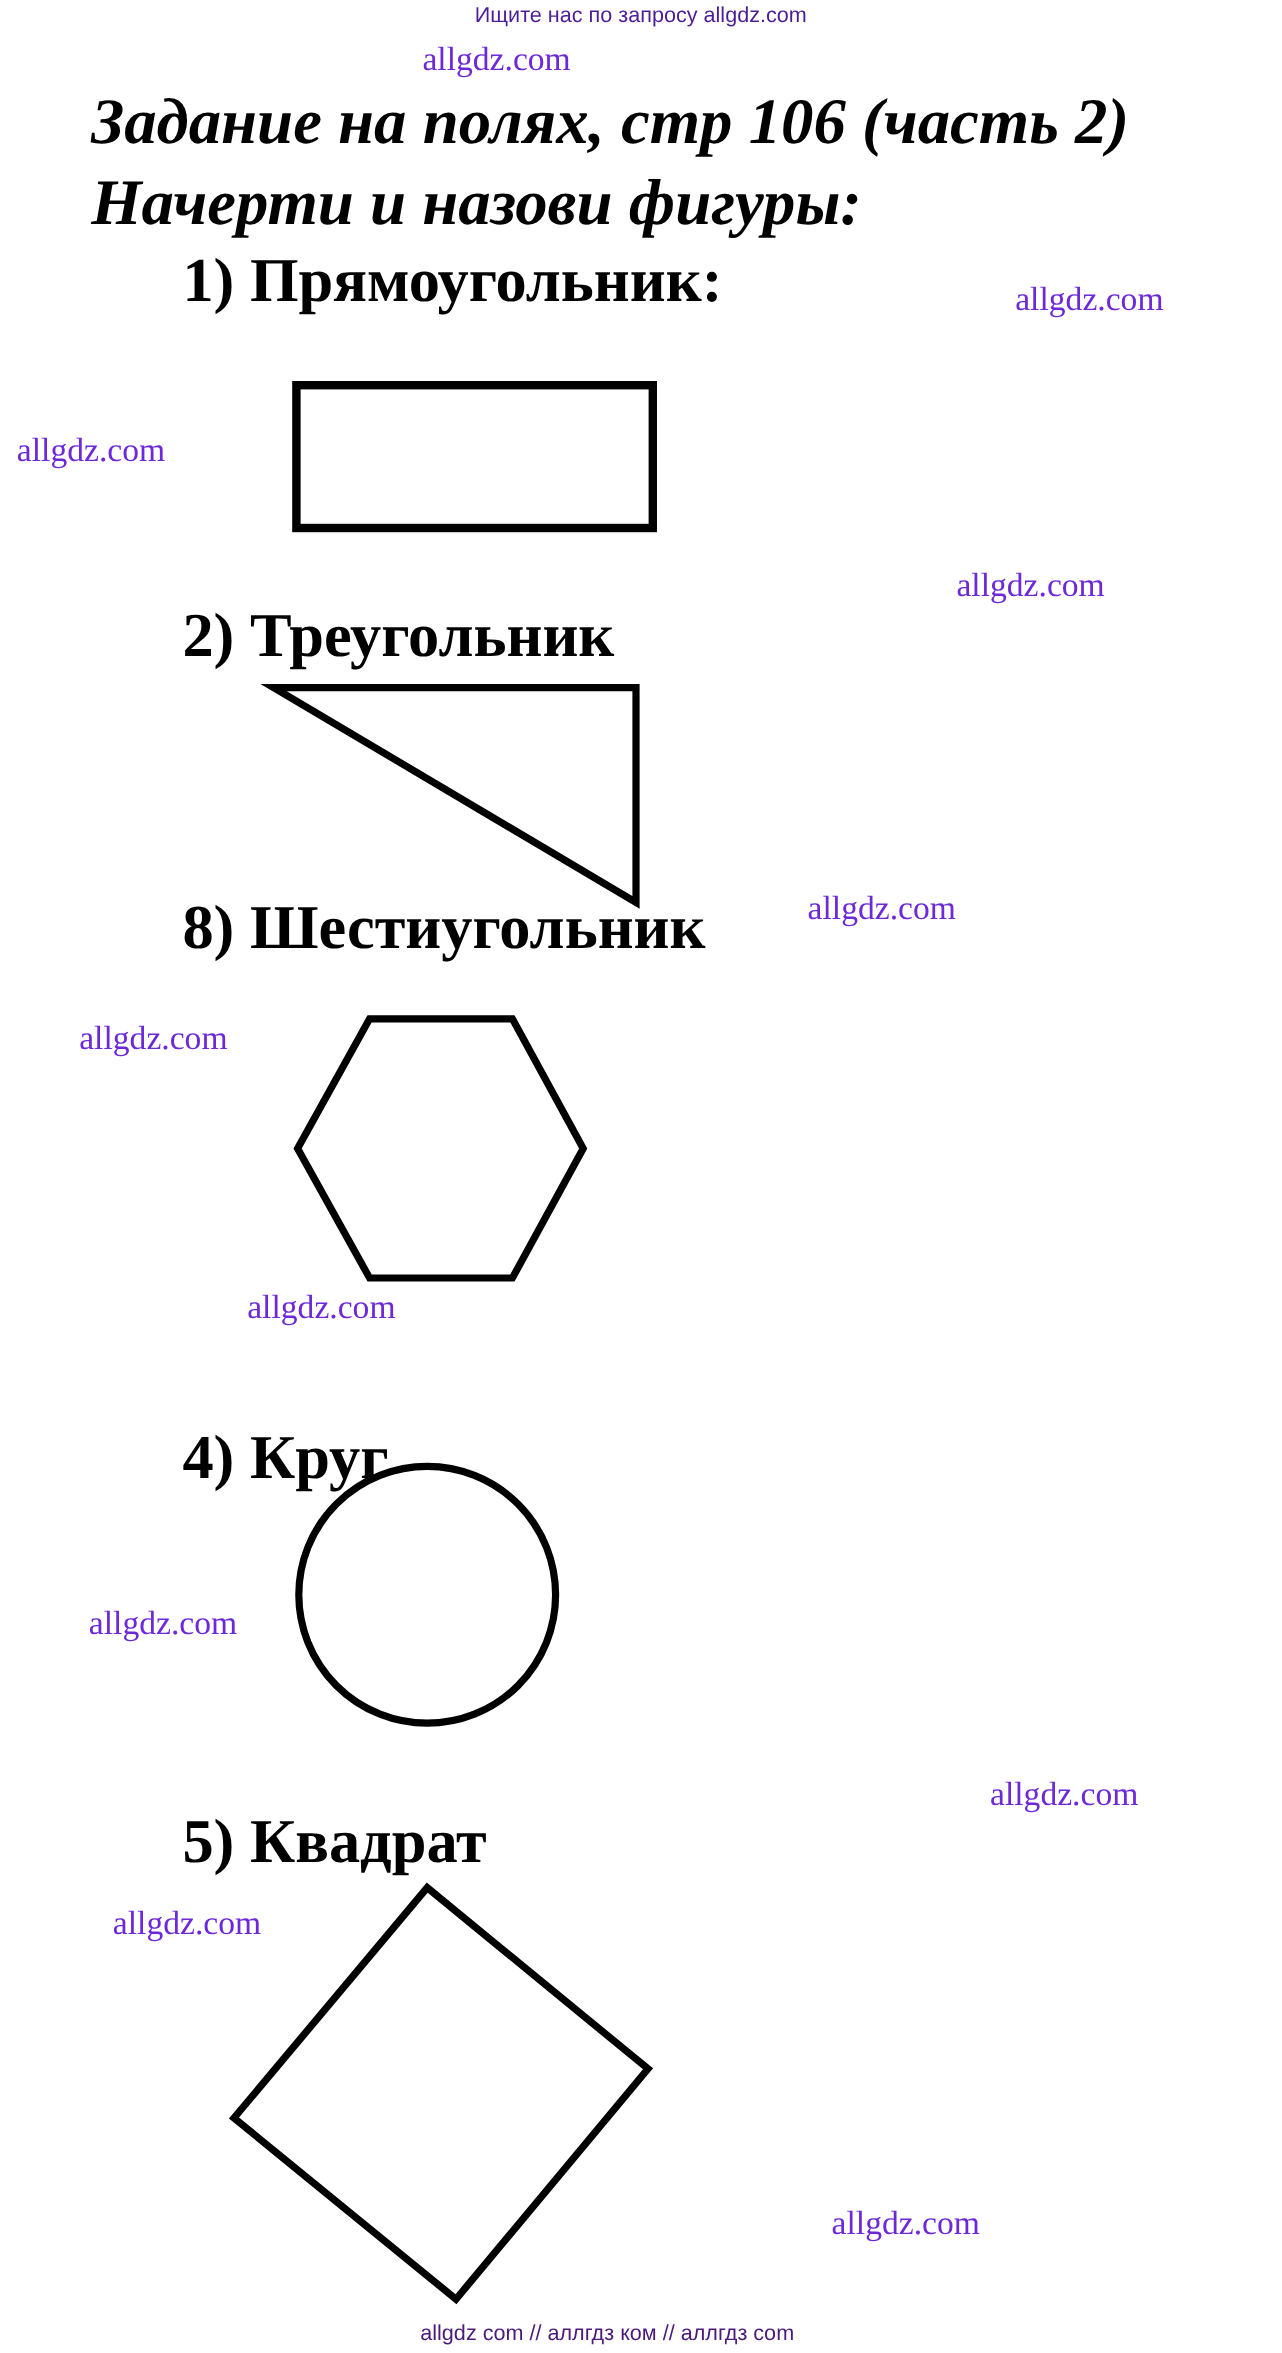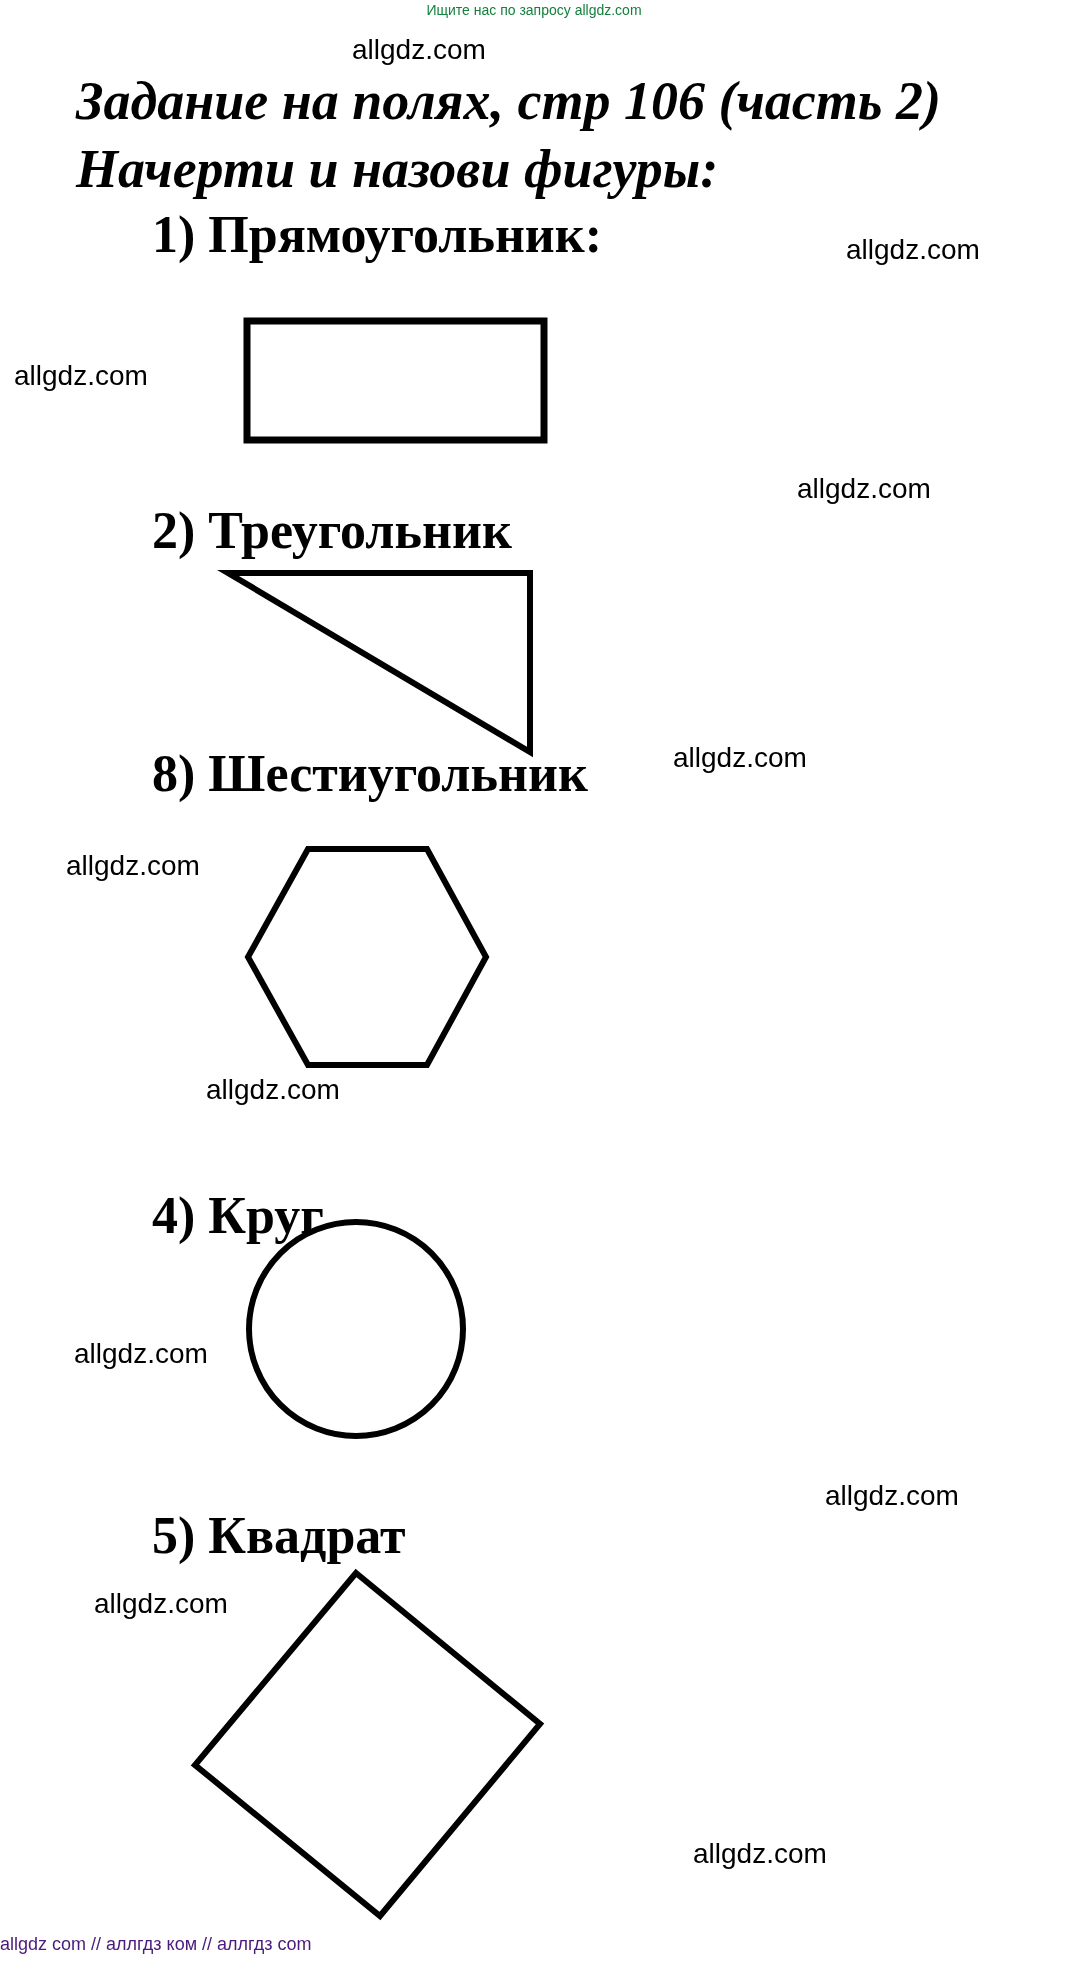--- a/index.html
+++ b/index.html
@@ -1,22 +1,22 @@
 <!DOCTYPE html>
 <html><head>
 <meta charset="utf-8">
 <style>
   html,body{margin:0;padding:0;background:#fff;}
   body{width:1068px;height:1961px;position:relative;overflow:hidden;font-family:"Liberation Sans",sans-serif;}
   .abs{position:absolute;white-space:nowrap;}
-  .top-banner{top:2px;left:0;width:1068px;text-align:center;color:#15803d;font-size:14px;font-family:"Liberation Sans",sans-serif;}
-  .wm{color:#000000;font-size:28px;font-family:Liberation Sans, sans-serif;}
+  .top-banner{top:2px;left:0;width:1068px;text-align:center;color:#4c1d95;font-size:18px;font-family:"Liberation Sans",sans-serif;}
+  .wm{color:#6d28d9;font-size:28px;font-family:Liberation Serif, serif;}
   .title{font-family:"Liberation Serif",serif;font-weight:bold;color:#000;font-size:54px;left:76px;font-style:italic;}
   .item{font-family:"Liberation Serif",serif;font-weight:bold;color:#000;font-size:52px;left:152px;text-align:center;}
-  .footer{top:1934px;left:0;width:1012px;color:#4b1a7a;font-size:18px;}
+  .footer{top:1934px;left:0;width:1012px;text-align:center;color:#4b1a7a;font-size:18px;}
   svg.shapes{position:absolute;left:0;top:0;}
 </style>
 </head>
 <body>
 
 <div class="abs top-banner">Ищите нас по запросу allgdz.com</div>
 
 <div class="abs wm" style="left:352px;top:34px;">allgdz.com</div>
 <div class="abs title" style="top:70px;">Задание на полях, стр 106 (часть 2)</div>
 <div class="abs title" style="top:138px;">Начерти и назови фигуры:</div>

